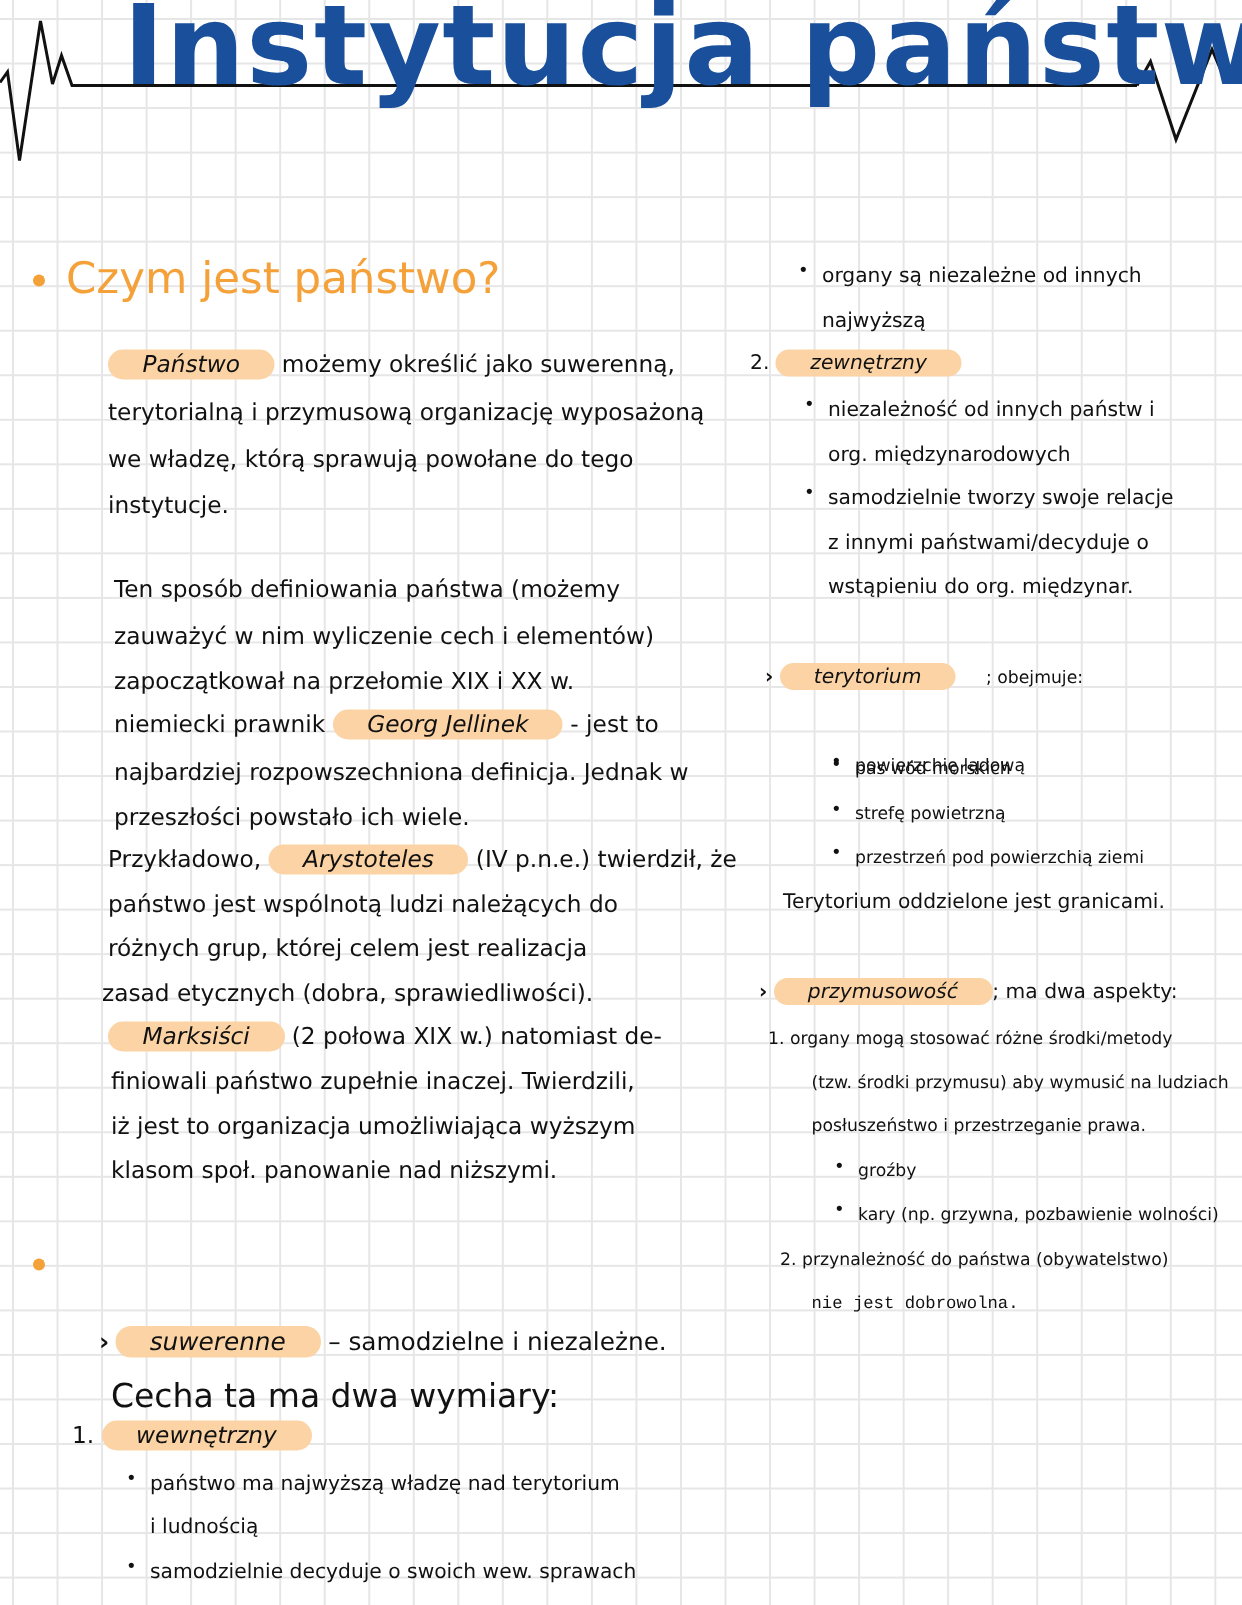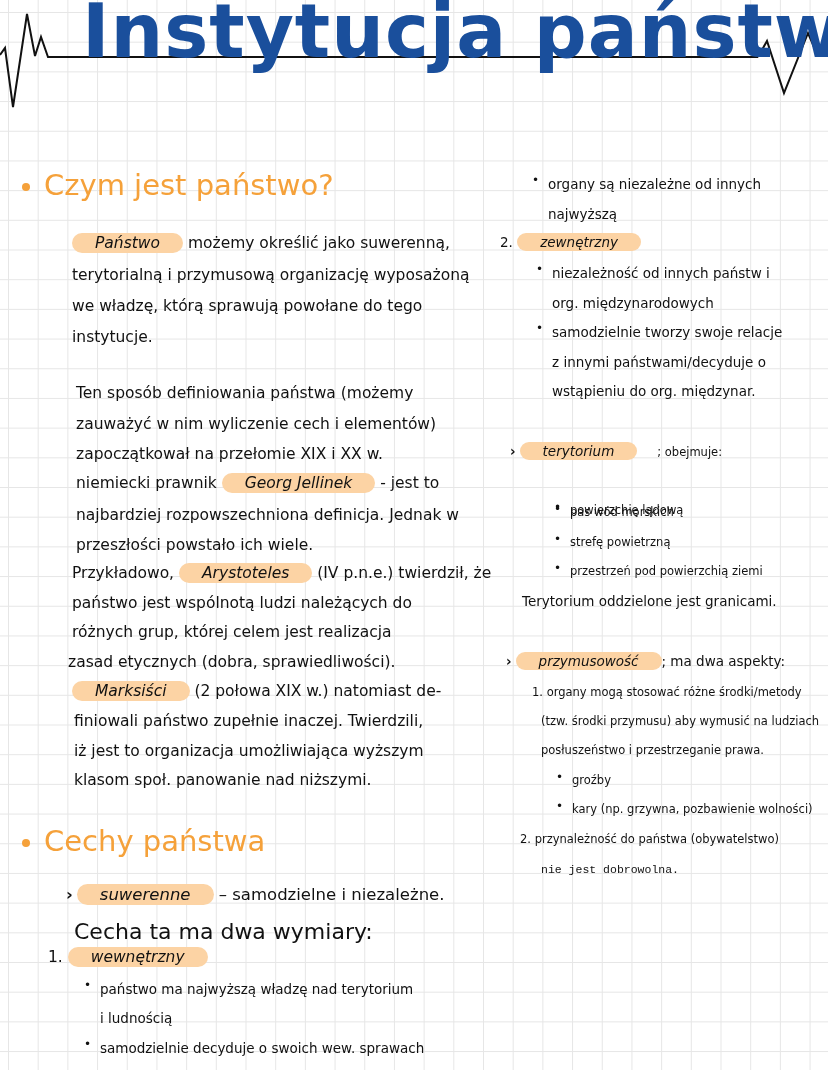--- a/index.html
+++ b/index.html
@@ -74,21 +74,21 @@
 <div class="line" style="left:68px; top:655px;">zasad etycznych (dobra, sprawiedliwości).</div>
 
 <div class="line" style="left:72px; top:684px;text-align:center;">
   <span class="hl">Marksiści</span><span> (2 połowa XIX w.) natomiast de-</span>
 </div>
 <div class="line" style="left:74px; top:714px;">finiowali państwo zupełnie inaczej. Twierdzili,</div>
 <div class="line" style="left:74px; top:744px;">iż jest to organizacja umożliwiająca wyższym</div>
 <div class="line" style="left:74px; top:773px;">klasom społ. panowanie nad niższymi.</div>
 
 <div class="heading" style="left:22px; top:824px;">
-  <span class="dot"></span><span>Cechy państwa</span>
+  <span class="dot"></span>
 </div>
 
 <div class="line" style="left:66px; top:887px; font-size:16.5px;">
   <span class="arrow">›</span><span class="hl">suwerenne</span><span> – samodzielne i niezależne.</span>
 </div>
 <div class="line" style="left:74px; top:921px; font-size:22px;">Cecha ta ma dwa wymiary:</div>
 <div class="line" style="left:48px; top:950px;">
   <span>1.</span> <span class="hl">wewnętrzny</span>
 </div>
 <div class="line sm bullet" style="left:100px; top:983px;">państwo ma najwyższą władzę nad terytorium</div>
@@ -111,21 +111,21 @@
 </div>
 <div class="line xs bullet" style="left:550px; top:505px;">powierzchię lądową</div>
 <div class="line xs bullet" style="left:550px; top:507px;">pas wód morskich</div>
 <div class="line xs bullet" style="left:550px; top:537px;">strefę powietrzną</div>
 <div class="line xs bullet" style="left:550px; top:566px;">przestrzeń pod powierzchią ziemi</div>
 <div class="line sm" style="left:522px; top:595px;">Terytorium oddzielone jest granicami.</div>
 
 <div class="line sm" style="left:506px; top:655px;">
   <span class="arrow">›</span><span class="hl">przymusowość</span><span>; ma dwa aspekty:</span>
 </div>
-<div class="line xs" style="left:512px; top:687px;text-align:right;">
+<div class="line xs" style="left:492px; top:687px;text-align:right;">
   <span>1.</span> <span>organy mogą stosować różne środki/metody</span>
 </div>
 <div class="line xs" style="left:521px; top:716px;">(tzw. środki przymusu) aby wymusić na ludziach</div>
 <div class="line xs" style="left:521px; top:745px;">posłuszeństwo i przestrzeganie prawa.</div>
 <div class="line xs bullet" style="left:552px; top:775px;">groźby</div>
 <div class="line xs bullet" style="left:552px; top:804px;">kary (np. grzywna, pozbawienie wolności)</div>
 <div class="line xs" style="left:500px; top:834px;">
   <span>2.</span> <span>przynależność do państwa (obywatelstwo)</span>
 </div>
 <div class="line xs" style="left:521px; top:864px;font-family:Liberation Mono, monospace;">nie jest dobrowolna.</div>

